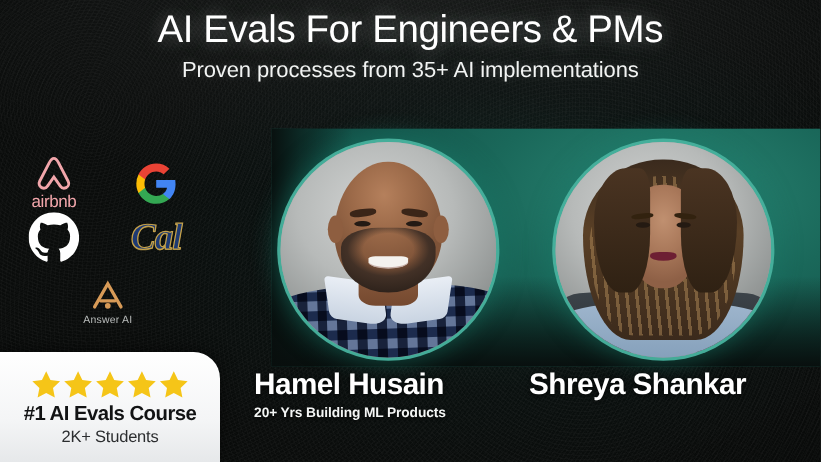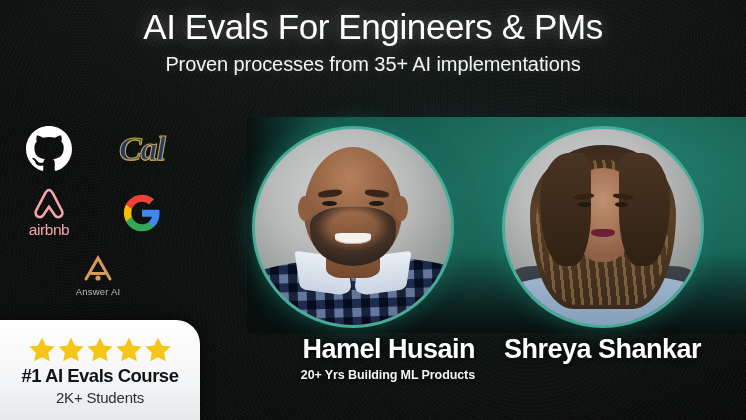--- a/index.html
+++ b/index.html
@@ -200,23 +200,23 @@
     background: #32220f; border-radius: 40%;
   }
   .s-brow-l { left: 35%; transform: rotate(-6deg); }
   .s-brow-r { left: 55%; transform: rotate(6deg); }
   .s-lips {
     position: absolute; left: 44%; top: 51%; width: 12%; height: 4%;
     background: #6d1f33; border-radius: 40% 40% 55% 55%;
   }
 
   
-  .name-block { position: absolute; z-index: 6; text-align: right; }
+  .name-block { position: absolute; z-index: 6; text-align: left; }
   #name-hamel { left: 231px; top: 335px; width: 244px; }
-  #name-shreya { left: 457px; top: 335px; width: 244px; }
+  #name-shreya { left: 481px; top: 335px; width: 244px; }
   .sp-name {
     font-size: 27px;
     font-weight: bold;
     color: #ffffff;
     letter-spacing: -0.5px;
     line-height: 1.05;
     text-shadow: 0 1px 5px rgba(0,0,0,.85);
   }
   .sp-role {
     margin-top: 5px;
@@ -308,50 +308,50 @@
 
   <div id="stage"></div>
 
   <div class="header">
     <h1 class="headline">AI Evals For Engineers &amp; PMs</h1>
     <p class="subhead">Proven processes from 35+ AI implementations</p>
   </div>
 
   <div id="logo-wall">
 
+    <div class="logo-row" style="justify-content:space-between; margin-top:14px;">
+      <div class="logo-cell" style="width:62px;">
+        <svg class="abnb-mark" viewBox="0 0 32 30" aria-hidden="true">
+          <path fill="none" stroke="#f2a6ab" stroke-width="2.2" d="M16 3.2c1.6 0 2.6 1.5 3.6 3.4l7.3 14.1c.9 1.8.3 4-1.5 4.9-1.6.8-3.5.2-4.5-1.2L16 17.4l-4.9 7c-1 1.4-2.9 2-4.5 1.2-1.8-.9-2.4-3.1-1.5-4.9L12.4 6.6C13.4 4.7 14.4 3.2 16 3.2z"></path>
+        </svg>
+        <span class="abnb-word">airbnb</span>
+      </div>
+      <div class="logo-cell" style="width:72px;">
+        <svg class="g-mark" viewBox="0 0 48 48" aria-hidden="true">
+          <path fill="#4285F4" d="M45.1 24.5c0-1.6-.1-3.1-.4-4.5H24v8.5h11.8c-.5 2.7-2 5-4.3 6.6v5.5h7c4.1-3.8 6.6-9.4 6.6-16.1z"></path>
+          <path fill="#34A853" d="M24 46c5.8 0 10.7-1.9 14.3-5.2l-7-5.5c-1.9 1.3-4.4 2.1-7.3 2.1-5.6 0-10.4-3.8-12.1-8.9H4.7v5.6C8.3 41.3 15.6 46 24 46z"></path>
+          <path fill="#FBBC05" d="M11.9 28.5c-.4-1.3-.7-2.7-.7-4.5s.3-3.2.7-4.5v-5.6H4.7A21.9 21.9 0 0 0 2.3 24c0 3.6.9 7 2.4 10.1l7.2-5.6z"></path>
+          <path fill="#EA4335" d="M24 10.6c3.2 0 6 1.1 8.2 3.2l6.2-6.2C34.7 4.1 29.8 2 24 2 15.6 2 8.3 6.7 4.7 13.9l7.2 5.6c1.7-5.1 6.5-8.9 12.1-8.9z"></path>
+        </svg>
+      </div>
+    </div>
+
     <div class="logo-row" style="justify-content:space-between;">
       <div class="logo-cell" style="width:62px;">
         <svg class="gh" viewBox="0 0 16 16" aria-hidden="true">
           <path fill="#ffffff" d="M8 0C3.58 0 0 3.58 0 8c0 3.54 2.29 6.53 5.47 7.59.4.07.55-.17.55-.38
           0-.19-.01-.82-.01-1.49-2.01.37-2.53-.49-2.69-.94-.09-.23-.48-.94-.82-1.13-.28-.15-.68-.52-.01-.53.63-.01
           1.08.58 1.23.82.72 1.21 1.87.87 2.33.66.07-.52.28-.87.51-1.07-1.78-.2-3.64-.89-3.64-3.95
           0-.87.31-1.59.82-2.15-.08-.2-.36-1.02.08-2.12 0 0 .67-.21 2.2.82a7.4 7.4 0 0 1 2-.27c.68 0 1.36.09 2 .27
           1.53-1.04 2.2-.82 2.2-.82.44 1.1.16 1.92.08 2.12.51.56.82 1.27.82 2.15 0 3.07-1.87 3.75-3.65 3.95.29.25.54.73.54 1.48
           0 1.07-.01 1.93-.01 2.2 0 .21.15.46.55.38A8.01 8.01 0 0 0 16 8c0-4.42-3.58-8-8-8z"></path>
         </svg>
       </div>
       <div class="logo-cell" style="width:72px;">
         <span class="cal">Cal</span>
-      </div>
-    </div>
-
-    <div class="logo-row" style="justify-content:space-between; margin-top:14px;">
-      <div class="logo-cell" style="width:62px;">
-        <svg class="abnb-mark" viewBox="0 0 32 30" aria-hidden="true">
-          <path fill="none" stroke="#f2a6ab" stroke-width="2.2" d="M16 3.2c1.6 0 2.6 1.5 3.6 3.4l7.3 14.1c.9 1.8.3 4-1.5 4.9-1.6.8-3.5.2-4.5-1.2L16 17.4l-4.9 7c-1 1.4-2.9 2-4.5 1.2-1.8-.9-2.4-3.1-1.5-4.9L12.4 6.6C13.4 4.7 14.4 3.2 16 3.2z"></path>
-        </svg>
-        <span class="abnb-word">airbnb</span>
-      </div>
-      <div class="logo-cell" style="width:72px;">
-        <svg class="g-mark" viewBox="0 0 48 48" aria-hidden="true">
-          <path fill="#4285F4" d="M45.1 24.5c0-1.6-.1-3.1-.4-4.5H24v8.5h11.8c-.5 2.7-2 5-4.3 6.6v5.5h7c4.1-3.8 6.6-9.4 6.6-16.1z"></path>
-          <path fill="#34A853" d="M24 46c5.8 0 10.7-1.9 14.3-5.2l-7-5.5c-1.9 1.3-4.4 2.1-7.3 2.1-5.6 0-10.4-3.8-12.1-8.9H4.7v5.6C8.3 41.3 15.6 46 24 46z"></path>
-          <path fill="#FBBC05" d="M11.9 28.5c-.4-1.3-.7-2.7-.7-4.5s.3-3.2.7-4.5v-5.6H4.7A21.9 21.9 0 0 0 2.3 24c0 3.6.9 7 2.4 10.1l7.2-5.6z"></path>
-          <path fill="#EA4335" d="M24 10.6c3.2 0 6 1.1 8.2 3.2l6.2-6.2C34.7 4.1 29.8 2 24 2 15.6 2 8.3 6.7 4.7 13.9l7.2 5.6c1.7-5.1 6.5-8.9 12.1-8.9z"></path>
-        </svg>
       </div>
     </div>
 
     <div class="logo-row" style="justify-content:center; margin-top:14px;">
       <div class="logo-cell">
         <svg class="ans-mark" viewBox="0 0 34 32" aria-hidden="true">
           <path fill="none" stroke="#d79a57" stroke-width="3" stroke-linecap="round" d="M5 26 17 5l12 21"></path>
           <path fill="none" stroke="#d79a57" stroke-width="3" stroke-linecap="round" d="M10.5 20.5h13"></path>
           <circle cx="17" cy="25" r="2.6" fill="#d79a57"></circle>
         </svg>

